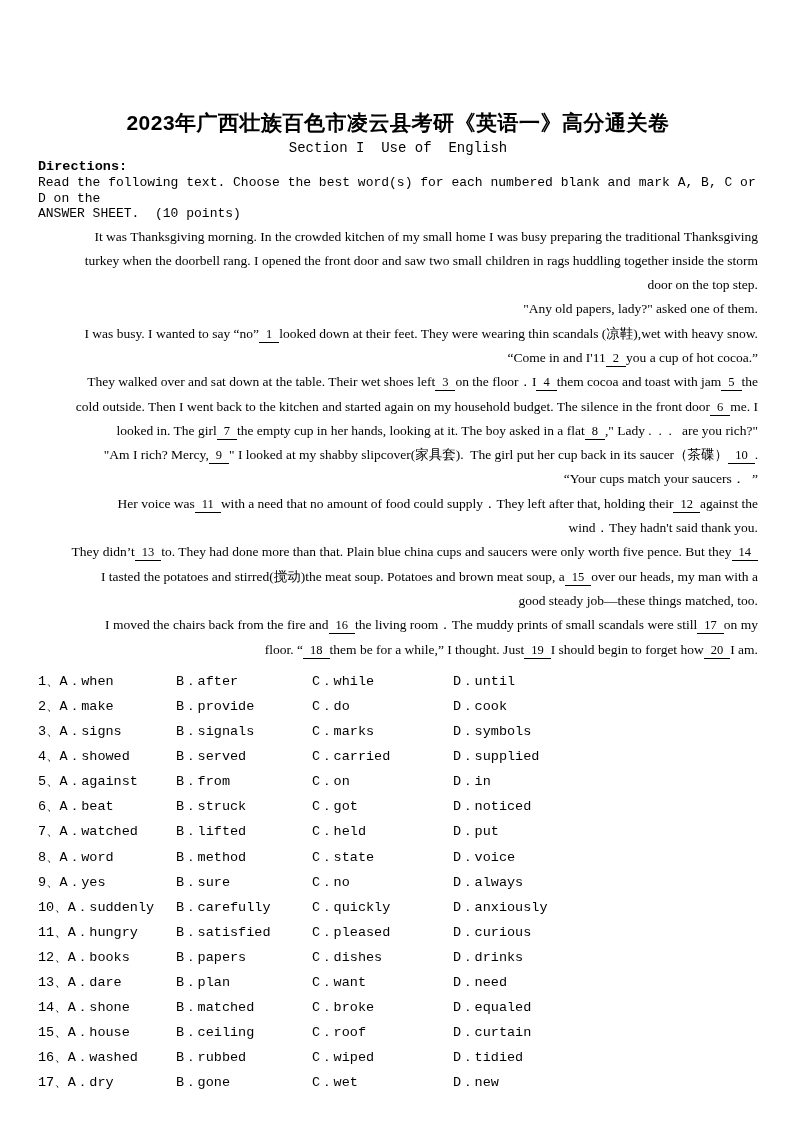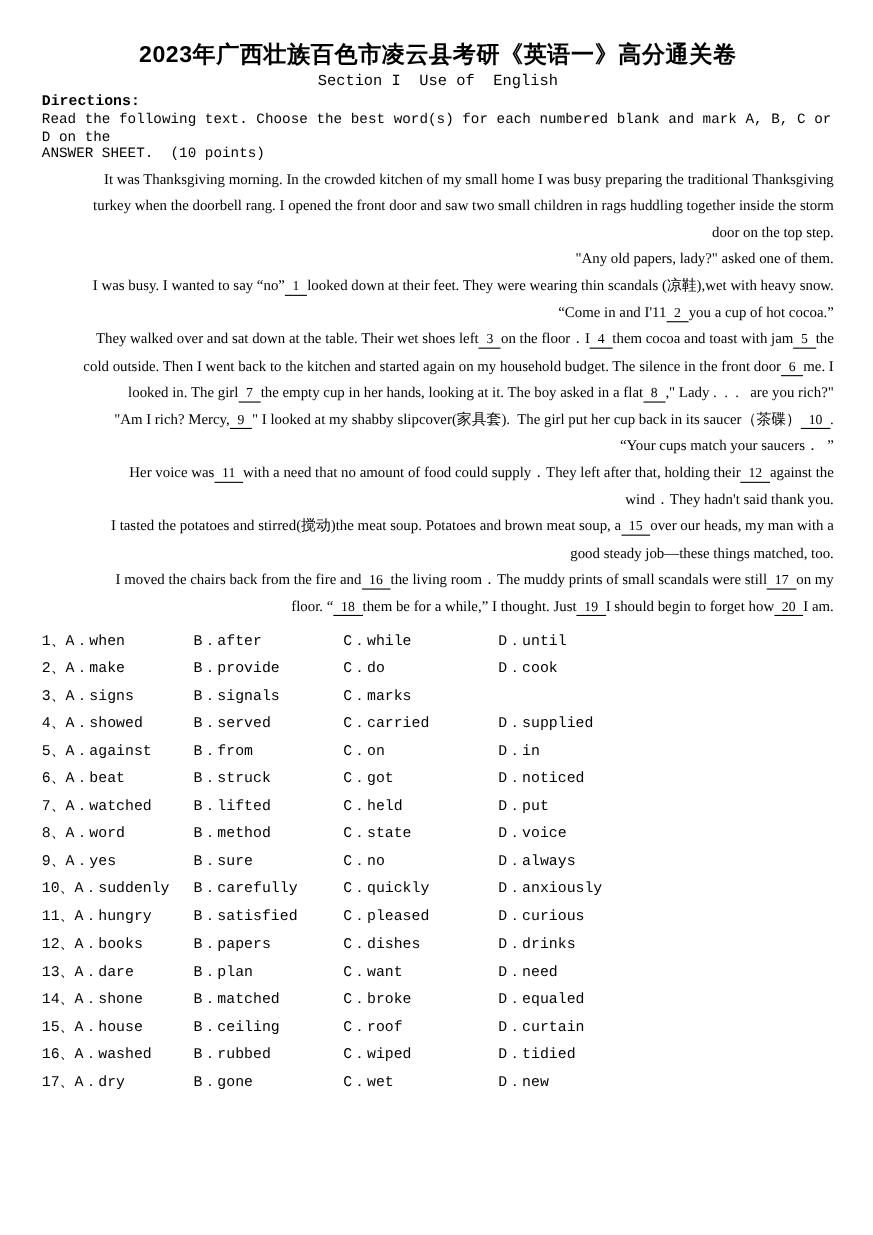--- a/index.html
+++ b/index.html
@@ -3,21 +3,21 @@
 <meta charset="utf-8">
 <style>
   * { box-sizing: border-box; }
   html, body { margin: 0; padding: 0; }
   body {
     width: 794px; height: 1123px;
     background: #ffffff; color: #000000;
     font-family: "Liberation Serif", serif;
     overflow: hidden;
   }
-  .page { padding: 35px 36px 0 38px; }
+  .page { padding: 109px 36px 0 38px; }
 
   .title {
     font-family: "Liberation Sans", sans-serif;
     font-weight: bold;
     font-size: 21px;
     text-align: center;
     margin: 0 0 3px 0;
     letter-spacing: 0.5px;
     white-space: pre;
   }
@@ -88,30 +88,31 @@
       <div class="pline"><span> "Any old papers, lady?" asked one of them.</span></div>
       <div class="pline"><span>I was busy. I wanted to say “no”</span><span class="blank">1</span><span>looked down at their feet. They were wearing thin scandals (凉鞋),wet with heavy snow.</span></div>
       <div class="pline"><span>“Come in and I'11</span><span class="blank">2</span><span>you a cup of hot cocoa.”</span></div>
       <div class="pline"><span>They walked over and sat down at the table. Their wet shoes left</span><span class="blank">3</span><span>on the floor．I</span><span class="blank">4</span><span>them cocoa and toast with jam</span><span class="blank">5</span><span>the</span></div>
       <div class="pline"><span>cold outside. Then I went back to the kitchen and started again on my household budget. The silence in the front door</span><span class="blank">6</span><span>me. I</span></div>
       <div class="pline"><span>looked in. The girl</span><span class="blank">7</span><span>the empty cup in her hands, looking at it. The boy asked in a flat</span><span class="blank">8</span><span>," Lady .  .  .   are you rich?"</span></div>
       <div class="pline"><span>"Am I rich? Mercy,</span><span class="blank">9</span><span>" I looked at my shabby slipcover(家具套).  The girl put her cup back in its saucer（茶碟）</span><span class="blank">10</span><span>.</span></div>
       <div class="pline"><span> “Your cups match your saucers．  ”</span></div>
       <div class="pline"><span>Her voice was</span><span class="blank">11</span><span>with a need that no amount of food could supply．They left after that, holding their</span><span class="blank">12</span><span>against the</span></div>
       <div class="pline"><span>wind．They hadn't said thank you.</span></div>
+      <div class="pline"><span>They didn’t</span><span class="blank">13</span><span>to. They had done more than that. Plain blue china cups and saucers were only worth five pence. But they</span><span class="blank">14</span></div>
       <div class="pline"><span>I tasted the potatoes and stirred(搅动)the meat soup. Potatoes and brown meat soup, a</span><span class="blank">15</span><span>over our heads, my man with a</span></div>
       <div class="pline"><span>good steady job—these things matched, too.</span></div>
       <div class="pline"><span>I moved the chairs back from the fire and</span><span class="blank">16</span><span>the living room．The muddy prints of small scandals were still</span><span class="blank">17</span><span>on my</span></div>
       <div class="pline"><span>floor. “</span><span class="blank">18</span><span>them be for a while,” I thought. Just</span><span class="blank">19</span><span>I should begin to forget how</span><span class="blank">20</span><span>I am.</span></div>
     </div>
 
   <div class="questions" id="questions">
       <div class="qrow"><div class="qcell"><span>1、</span><span>A．</span><span>when</span></div><div class="qcell"><span>B．</span><span>after</span></div><div class="qcell"><span>C．</span><span>while</span></div><div class="qcell"><span>D．</span><span>until</span></div></div>
       <div class="qrow"><div class="qcell"><span>2、</span><span>A．</span><span>make</span></div><div class="qcell"><span>B．</span><span>provide</span></div><div class="qcell"><span>C．</span><span>do</span></div><div class="qcell"><span>D．</span><span>cook</span></div></div>
-      <div class="qrow"><div class="qcell"><span>3、</span><span>A．</span><span>signs</span></div><div class="qcell"><span>B．</span><span>signals</span></div><div class="qcell"><span>C．</span><span>marks</span></div></div>
+      <div class="qrow"><div class="qcell"><span>3、</span><span>A．</span><span>signs</span></div><div class="qcell"><span>B．</span><span>signals</span></div><div class="qcell"><span>C．</span><span>marks</span></div><div class="qcell"><span>D．</span><span>symbols</span></div></div>
       <div class="qrow"><div class="qcell"><span>4、</span><span>A．</span><span>showed</span></div><div class="qcell"><span>B．</span><span>served</span></div><div class="qcell"><span>C．</span><span>carried</span></div><div class="qcell"><span>D．</span><span>supplied</span></div></div>
       <div class="qrow"><div class="qcell"><span>5、</span><span>A．</span><span>against</span></div><div class="qcell"><span>B．</span><span>from</span></div><div class="qcell"><span>C．</span><span>on</span></div><div class="qcell"><span>D．</span><span>in</span></div></div>
       <div class="qrow"><div class="qcell"><span>6、</span><span>A．</span><span>beat</span></div><div class="qcell"><span>B．</span><span>struck</span></div><div class="qcell"><span>C．</span><span>got</span></div><div class="qcell"><span>D．</span><span>noticed</span></div></div>
       <div class="qrow"><div class="qcell"><span>7、</span><span>A．</span><span>watched</span></div><div class="qcell"><span>B．</span><span>lifted</span></div><div class="qcell"><span>C．</span><span>held</span></div><div class="qcell"><span>D．</span><span>put</span></div></div>
       <div class="qrow"><div class="qcell"><span>8、</span><span>A．</span><span>word</span></div><div class="qcell"><span>B．</span><span>method</span></div><div class="qcell"><span>C．</span><span>state</span></div><div class="qcell"><span>D．</span><span>voice</span></div></div>
       <div class="qrow"><div class="qcell"><span>9、</span><span>A．</span><span>yes</span></div><div class="qcell"><span>B．</span><span>sure</span></div><div class="qcell"><span>C．</span><span>no</span></div><div class="qcell"><span>D．</span><span>always</span></div></div>
       <div class="qrow"><div class="qcell"><span>10、</span><span>A．</span><span>suddenly</span></div><div class="qcell"><span>B．</span><span>carefully</span></div><div class="qcell"><span>C．</span><span>quickly</span></div><div class="qcell"><span>D．</span><span>anxiously</span></div></div>
       <div class="qrow"><div class="qcell"><span>11、</span><span>A．</span><span>hungry</span></div><div class="qcell"><span>B．</span><span>satisfied</span></div><div class="qcell"><span>C．</span><span>pleased</span></div><div class="qcell"><span>D．</span><span>curious</span></div></div>
       <div class="qrow"><div class="qcell"><span>12、</span><span>A．</span><span>books</span></div><div class="qcell"><span>B．</span><span>papers</span></div><div class="qcell"><span>C．</span><span>dishes</span></div><div class="qcell"><span>D．</span><span>drinks</span></div></div>
       <div class="qrow"><div class="qcell"><span>13、</span><span>A．</span><span>dare</span></div><div class="qcell"><span>B．</span><span>plan</span></div><div class="qcell"><span>C．</span><span>want</span></div><div class="qcell"><span>D．</span><span>need</span></div></div>

